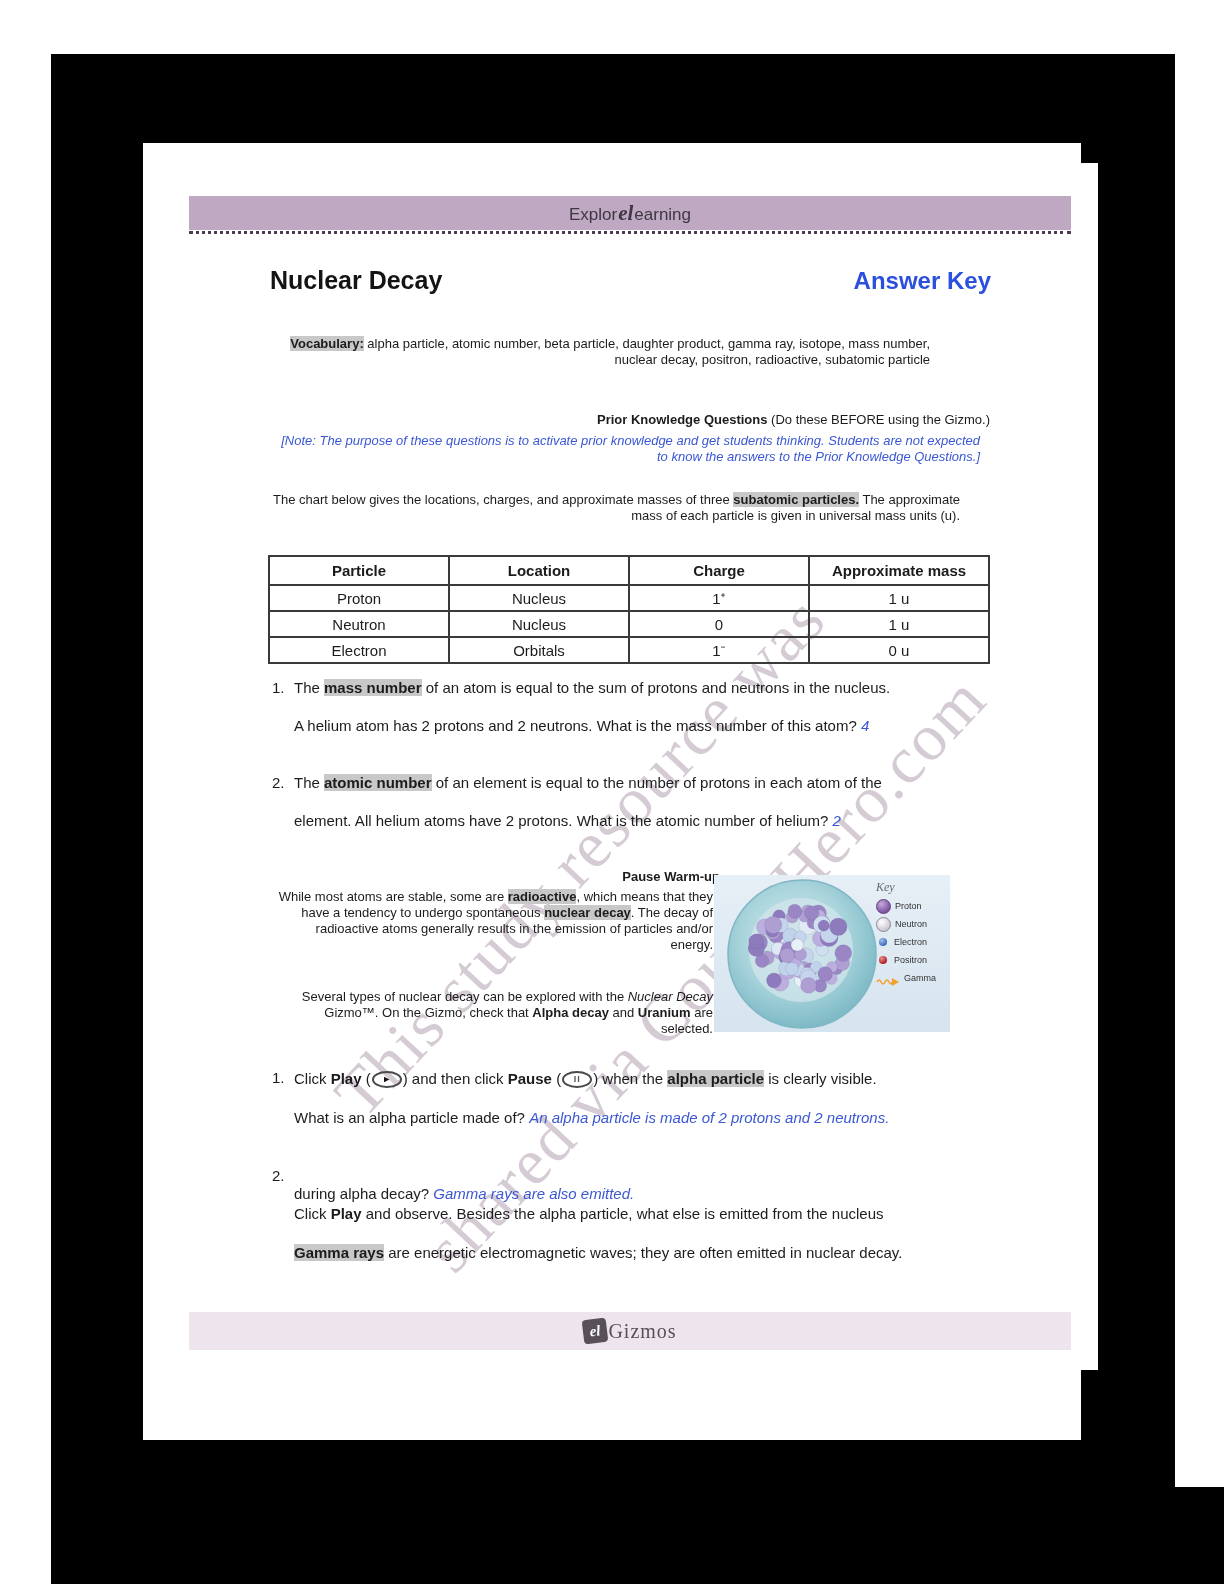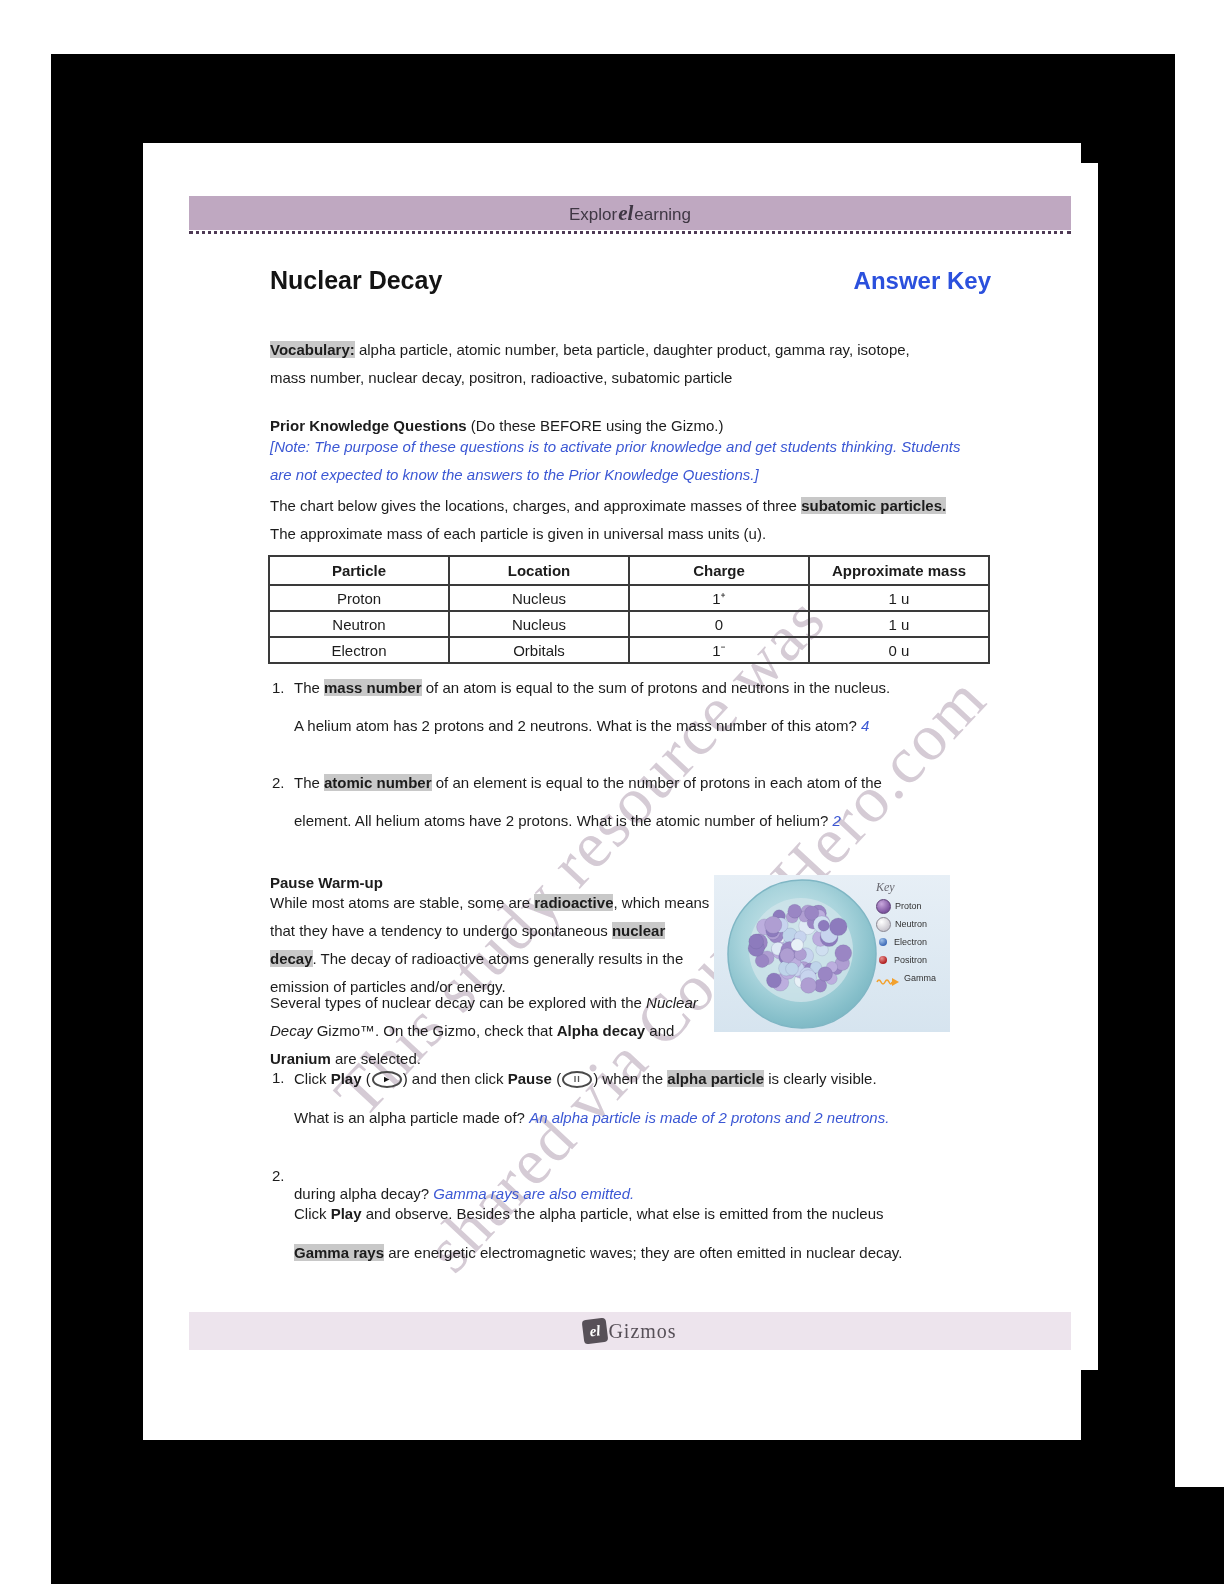--- a/index.html
+++ b/index.html
@@ -24,21 +24,21 @@
   .logo-script{font-family:"Liberation Serif",serif;font-style:italic;font-weight:bold;
           font-size:21px;margin:0 1px;}
   .dotted{position:absolute;left:46px;top:88px;width:882px;height:0;border-top:3px dotted #4e3a55;}
 
   
   .title-row{position:absolute;left:127px;top:123px;width:721px;display:flex;
              justify-content:space-between;align-items:baseline;}
   .doc-title{font-size:25px;font-weight:bold;color:#141414;}
   .answer-key{font-size:24px;font-weight:bold;color:#2b50dd;text-align:right;}
 
-  .para{position:absolute;font-size:15px;line-height:28px;color:#1c1c1c;}
+  .para{position:absolute;font-size:13px;line-height:16px;color:#1c1c1c;text-align:right;}
   .seg-n{font-style:normal;}
   .seg-b{font-weight:bold;}
   .seg-h{font-weight:bold;background:#c8c8c8;}
   .seg-i{font-style:italic;}
   .seg-a{color:#3b57d4;font-style:italic;}
 
   
   .ptable{position:absolute;left:125px;top:412px;width:722px;border-collapse:collapse;
           font-size:15px;color:#1c1c1c;table-layout:fixed;}
   .ptable th,.ptable td{border:2px solid #3a3a3a;text-align:center;padding:0;}

